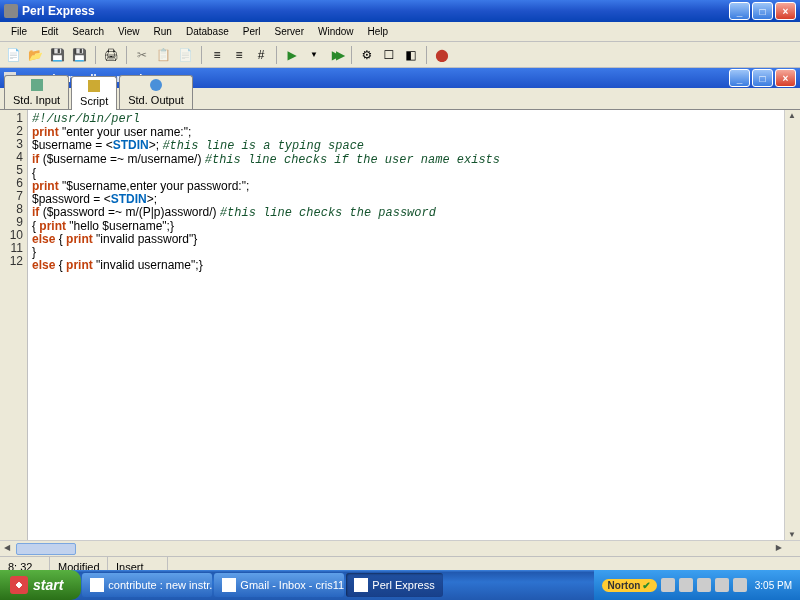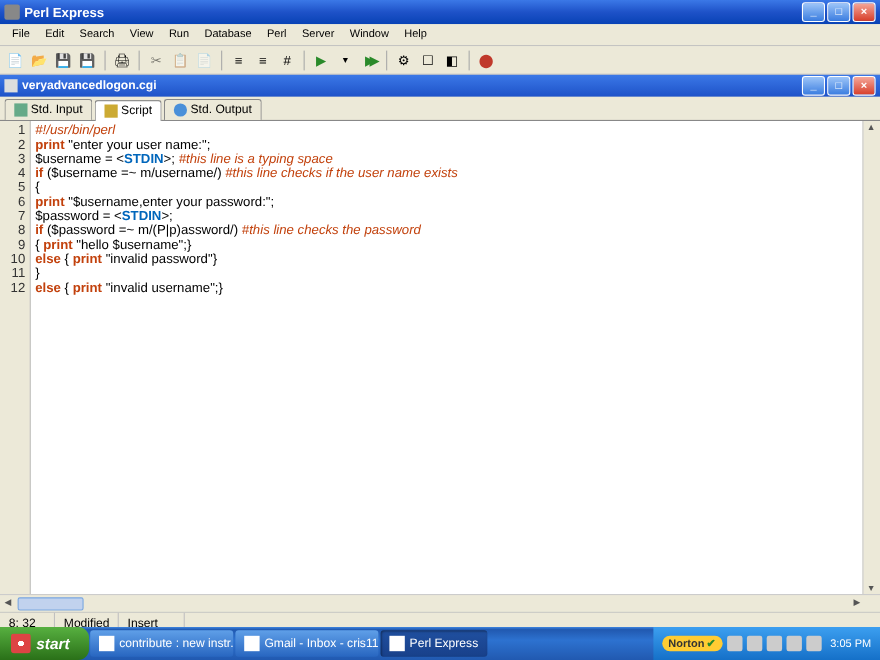--- a/index.html
+++ b/index.html
@@ -21,32 +21,32 @@
 .tool-btn { width: 20px; height: 20px; display: flex; align-items: center; justify-content: center; cursor: pointer; font-size: 12px; }
 .tool-sep { width: 1px; height: 18px; background: #aaa; margin: 0 3px; }
 .play-icon { color: #2a8a2a; }
 .double-play { color: #2a8a2a; letter-spacing: -5px; }
 
 .doc-titlebar { height: 20px; background: linear-gradient(to bottom, #3b78e7 0%, #1e52c8 100%); display: flex; align-items: center; padding: 0 4px; color: white; font-size: 11px; justify-content: flex-end; }
 .doc-icon { width: 12px; height: 12px; background: #ddd; margin-right: 4px; }
 .doc-title { flex: 1; font-weight: bold; }
 
 .tabs { height: 22px; background: #ece9d8; display: flex; align-items: flex-end; padding: 0 4px; border-bottom: 1px solid #888; }
-.tab { padding: 3px 8px; font-size: 11px; border: 1px solid #888; border-bottom: none; background: #ece9d8; margin-right: 2px; cursor: pointer; display: flex; align-items: center; gap: 3px; border-radius: 3px 3px 0 0; }
+.tab { padding: 3px 8px; font-size: 11px; border: 1px solid #888; border-bottom: none; background: #ece9d8; margin-right: 2px; cursor: pointer; display: flex; align-items: center; gap: 3px; border-radius: 3px 3px 0 0; flex-direction: column; }
 .tab.active { background: #fff; position: relative; top: 1px; }
 .tab-icon { width: 12px; height: 12px; background: #6a8; display: inline-block; }
 .tab-icon.ie { background: #4a90d9; border-radius: 50%; }
 .tab-icon.lightning { background: #ca3; }
 
 .editor-area { display: flex; height: 430px; background: white; position: relative; }
 .gutter { width: 28px; background: #ece9d8; border-right: 1px solid #c0c0c0; font-family: 'Courier New', monospace; font-size: 12px; text-align: right; padding: 2px 4px 2px 2px; color: #333; line-height: 13px; }
 .code { flex: 1; font-family: 'Courier New', monospace; font-size: 12px; padding: 2px 4px; line-height: 13px; white-space: pre; overflow: hidden; }
 .kw { color: #c2410c; font-weight: bold; }
 .str { color: #000; }
-.cmt { color: #c2410c; font-style: italic; }
+.cmt { color: #14532d; font-style: italic; font-family: Liberation Mono, monospace; }
 .stdin { color: #0066bb; font-weight: bold; }
 .vscroll { width: 16px; background: #ece9d8; border-left: 1px solid #ccc; position: relative; }
 .vscroll::before { content: "▲"; position: absolute; top: 1px; left: 3px; font-size: 8px; color: #555; }
 .vscroll::after { content: "▼"; position: absolute; bottom: 1px; left: 3px; font-size: 8px; color: #555; }
 
 .hscroll { height: 16px; background: #ece9d8; border-top: 1px solid #ccc; position: relative; }
 .hscroll-thumb { position: absolute; left: 16px; top: 2px; width: 60px; height: 12px; background: #c1d2ee; border: 1px solid #7ba7e0; border-radius: 2px; }
 .hscroll::before { content: "◀"; position: absolute; left: 4px; top: 2px; font-size: 8px; color: #555; }
 .hscroll::after { content: "▶"; position: absolute; right: 18px; top: 2px; font-size: 8px; color: #555; }
 

